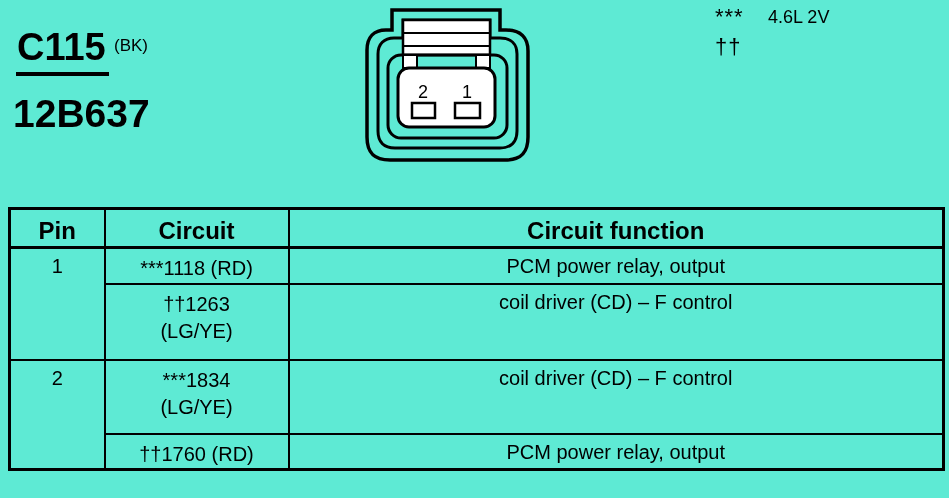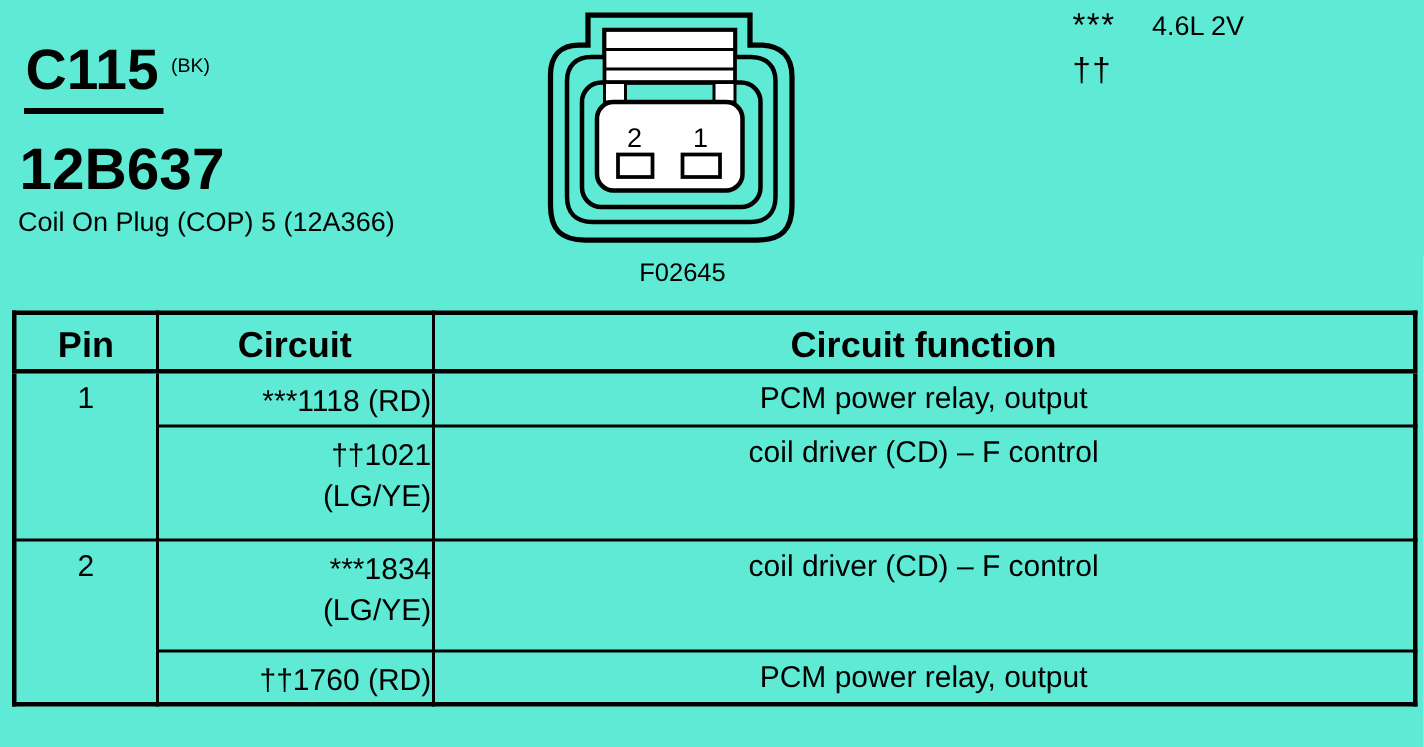--- a/index.html
+++ b/index.html
@@ -14,21 +14,21 @@
   .page { position: absolute; left: 0; top: 0; width: 949px; height: 498px; background: #5eead4; }
 
   
   .connector-id {
     position: absolute; left: 16px; top: 28px;
     font-size: 38px; font-weight: bold; line-height: 1;
     border-bottom: 4px solid #000; padding: 0 3px 6px 1px;
   }
   .color-code {
     position: absolute; left: 114px; top: 37px;
-    font-size: 13px; line-height: 1;
+    font-size: 17px; line-height: 1;
   }
   .part-number {
     position: absolute; left: 13px; top: 94px;
     font-size: 39px; font-weight: bold; line-height: 1;
   }
   .description {
     position: absolute; left: 12px; top: 138px;
     font-size: 18px; line-height: 1.2;
   }
 
@@ -60,36 +60,35 @@
     overflow: hidden;
   }
   table.pinout thead th {
     border-bottom: 3px solid #000;
     font-size: 24px; font-weight: bold;
     text-align: center; padding-top: 7px;
     height: 29px;
   }
   table.pinout td { font-size: 20px; padding-top: 6px; }
   td.cell-pin { text-align: center; }
-  td.cell-circuit { text-align: right; white-space: pre-line; line-height: 27px; }
+  td.cell-circuit { text-align: center; white-space: pre-line; line-height: 27px; }
   td.cell-func { text-align: center; padding-left: 20px; padding-right: 8px; }
   tr.row-h42 { height: 36px; }
   tr.row-h82 { height: 76px; }
   tr.row-h80 { height: 74px; }
   tr.row-h38 { height: 32px; }
 </style>
 </head>
 <body>
 
 <div class="page">
 
   <div class="connector-id">C115</div>
   <div class="color-code">(BK)</div>
   <div class="part-number">12B637</div>
-  <div class="description">Coil On Plug (COP) 5 (12A366)</div>
 
   <div class="legend">
     <div class="legend-row">
       <span class="legend-sym">***</span>
       <span class="legend-lbl">4.6L 2V</span>
     </div>
     <div class="legend-row">
       <span class="legend-sym">††</span>
     </div>
   </div>
@@ -102,21 +101,20 @@
     <line x1="48" y1="42" x2="135" y2="42" stroke="#000" stroke-width="2"></line>
     <rect x="33" y="51" width="119" height="83" rx="13" fill="none" stroke-width="3"></rect>
     <rect x="48" y="51" width="14" height="13" fill="#ffffff" stroke-width="2"></rect>
     <rect x="121" y="51" width="14" height="13" fill="#ffffff" stroke-width="2"></rect>
     <rect x="43" y="64" width="97" height="59" rx="11" fill="#ffffff" stroke-width="3"></rect>
     <text x="68" y="94" text-anchor="middle" font-size="18" fill="#000" stroke="none">2</text>
     <text x="112" y="94" text-anchor="middle" font-size="18" fill="#000" stroke="none">1</text>
     <rect x="57" y="99" width="23" height="15" fill="#ffffff" stroke-width="2.5"></rect>
     <rect x="100" y="99" width="25" height="15" fill="#ffffff" stroke-width="2.5"></rect>
   </svg>
-  <div class="figure-caption">F02645</div>
 
   <div class="table-wrap">
     <table class="pinout">
       <colgroup>
         <col style="width:95px">
         <col style="width:184px">
         <col style="width:655px">
       </colgroup>
       <thead>
         <tr>
@@ -125,21 +123,21 @@
           <th>Circuit function</th>
         </tr>
       </thead>
       <tbody>
         <tr class="row-h42">
           <td class="cell-pin" rowspan="2">1</td>
           <td class="cell-circuit">***1118 (RD)</td>
           <td class="cell-func">PCM power relay, output</td>
         </tr>
         <tr class="row-h82">
-          <td class="cell-circuit">††1021
+          <td class="cell-circuit">††1263
 (LG/YE)</td>
           <td class="cell-func">coil driver (CD) – F control</td>
         </tr>
         <tr class="row-h80">
           <td class="cell-pin" rowspan="2">2</td>
           <td class="cell-circuit">***1834
 (LG/YE)</td>
           <td class="cell-func">coil driver (CD) – F control</td>
         </tr>
         <tr class="row-h38">

